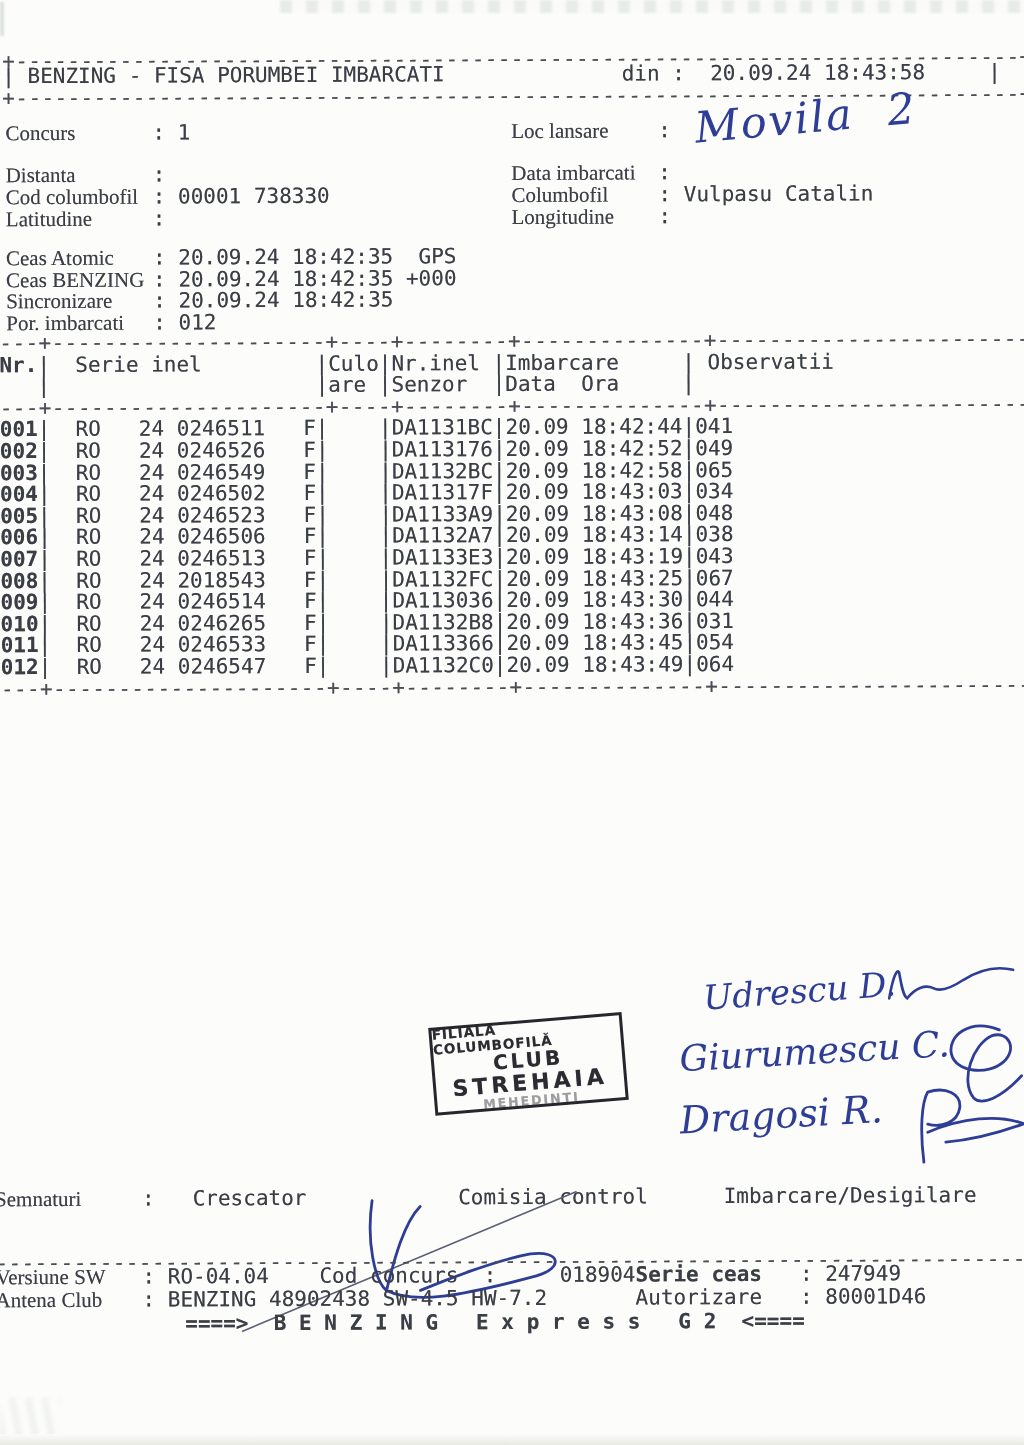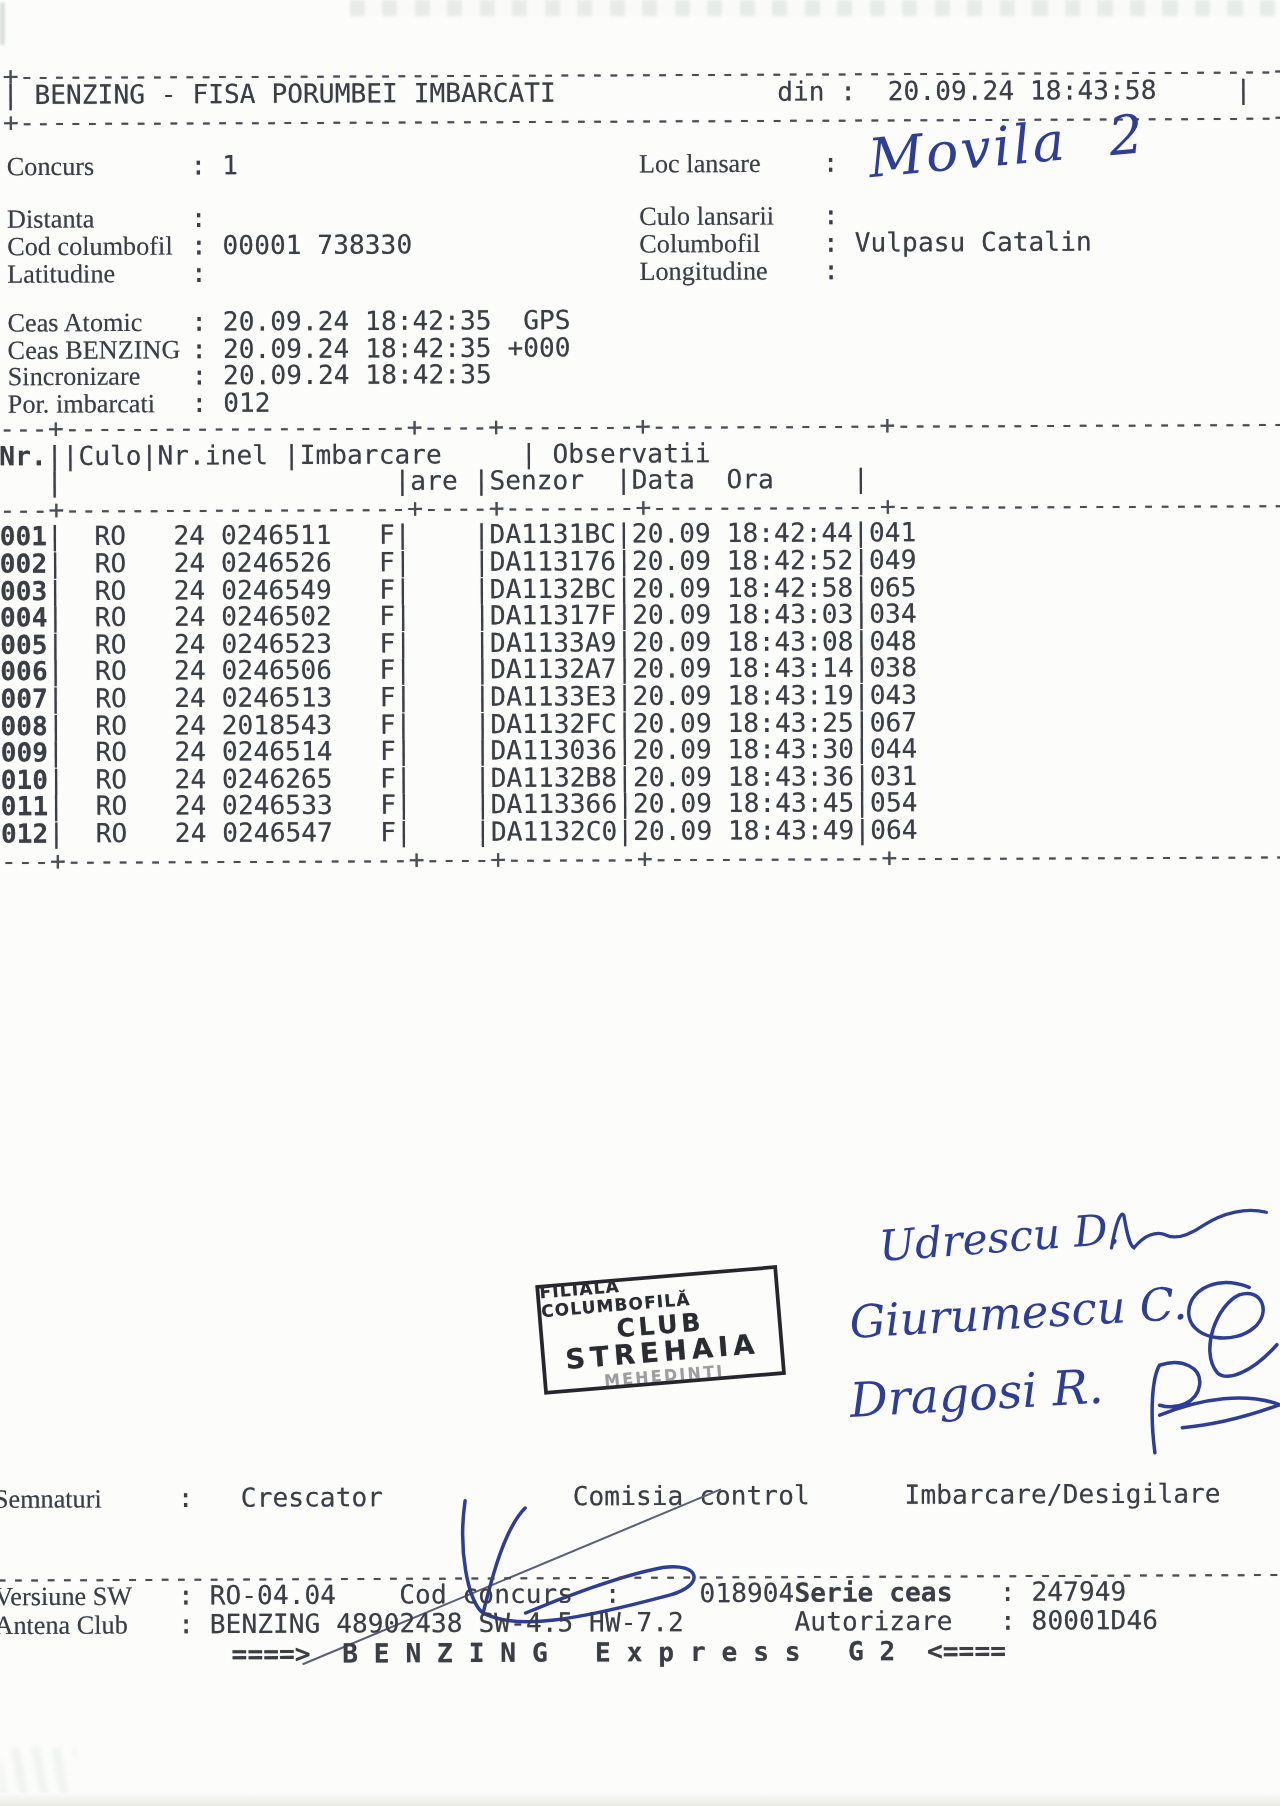--- a/index.html
+++ b/index.html
@@ -76,21 +76,21 @@
       <span class="bar"></span>
     </div>
     <div class="mono rule" style="left:5px;top:85px;">+-----------------------------------------------------------------------------+</div>
 
     <div class="mono flexline" style="left:8px;top:120px;">
       <span class="grp w40"><span class="lbl">Concurs</span><span class="cl"></span><span>1</span></span>
       <span class="grp"><span class="lbl">Loc lansare</span><span class="cl"></span><span></span></span>
     </div>
     <div class="mono flexline" style="left:8px;top:162px;">
       <span class="grp w40"><span class="lbl">Distanta</span><span class="cl"></span><span></span></span>
-      <span class="grp"><span class="lbl">Culo lansarii</span><span class="cl"></span><span></span></span>
+      <span class="grp"><span class="lbl">Data imbarcati</span><span class="cl"></span><span></span></span>
     </div>
     <div class="mono flexline" style="left:8px;top:184px;">
       <span class="grp w40"><span class="lbl">Cod columbofil</span><span class="cl"></span><span>00001 738330</span></span>
       <span class="grp"><span class="lbl">Columbofil</span><span class="cl"></span><span>Vulpasu Catalin</span></span>
     </div>
     <div class="mono flexline" style="left:8px;top:206px;">
       <span class="grp w40"><span class="lbl">Latitudine</span><span class="cl"></span><span></span></span>
       <span class="grp"><span class="lbl">Longitudine</span><span class="cl"></span><span></span></span>
     </div>
 
@@ -104,21 +104,21 @@
       <span class="lbl">Sincronizare</span><span class="cl"></span><span>20.09.24 18:42:35</span>
     </div>
     <div class="mono flexline" style="left:8px;top:310px;">
       <span class="lbl">Por. imbarcati</span><span class="cl"></span><span>012</span>
     </div>
 
     <div class="tbl">
       <div class="seprow">---+---------------------+----+--------+--------------+------------------------</div>
       <div class="trow">
         <span class="c-nr">Nr.</span><span class="bar"></span>
-        <span class="bar"></span>
+        <span class="c-serie"><span class="sr">Serie inel</span></span><span class="bar"></span>
         <span class="c-culo">Culo</span><span class="bar"></span>
         <span class="c-senz">Nr.inel</span><span class="bar"></span>
         <span class="c-imb">Imbarcare</span><span class="bar"></span>
         <span class="c-obs obs-h">Observatii</span>
       </div>
       <div class="trow">
         <span class="c-nr"></span><span class="bar"></span>
         <span class="c-serie"></span><span class="bar"></span>
         <span class="c-culo">are</span><span class="bar"></span>
         <span class="c-senz">Senzor</span><span class="bar"></span>

